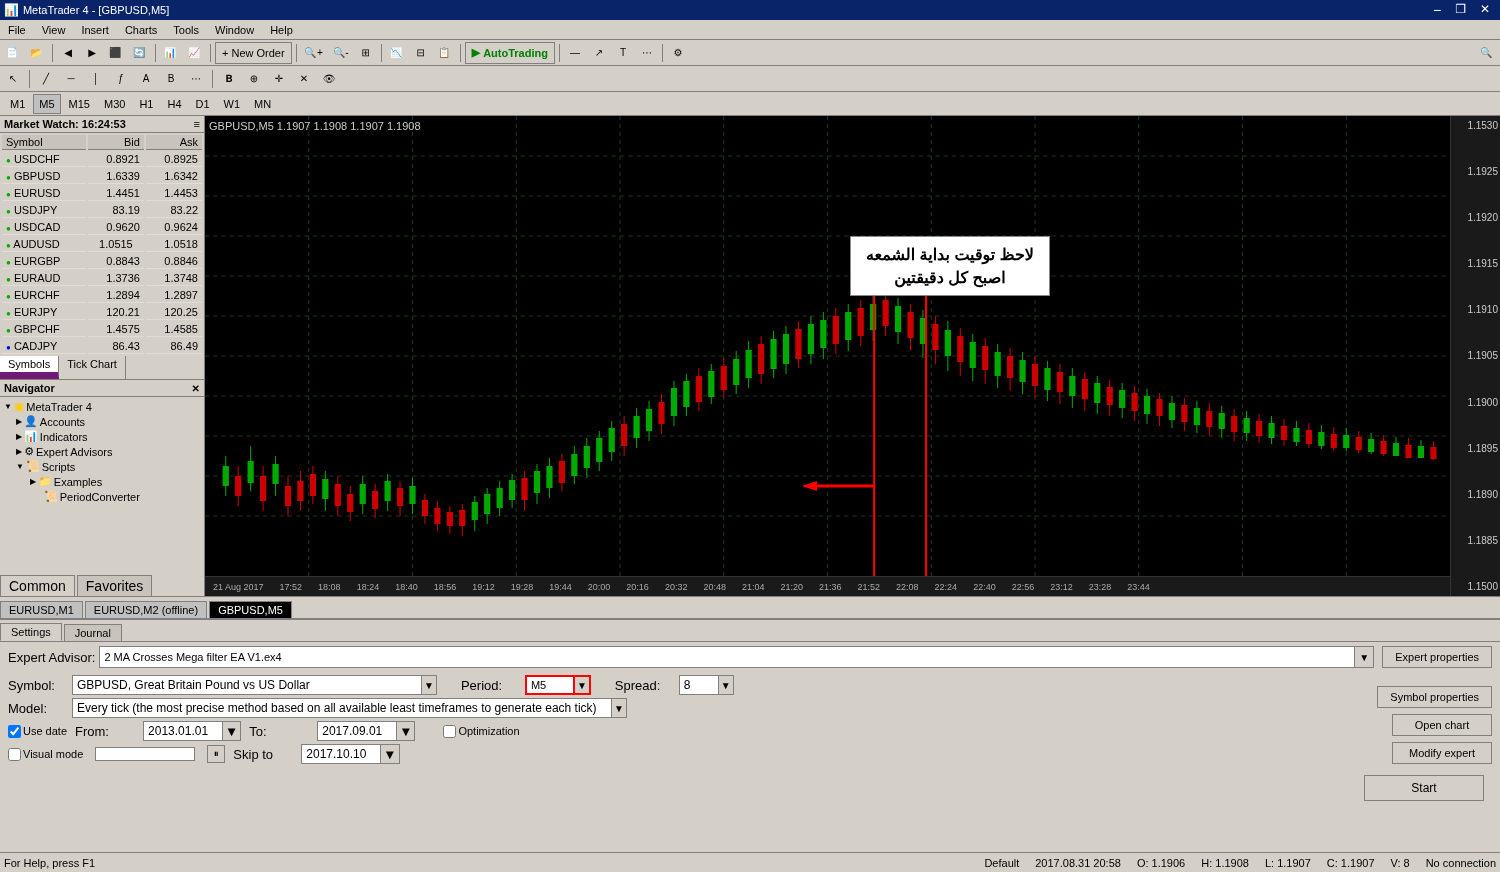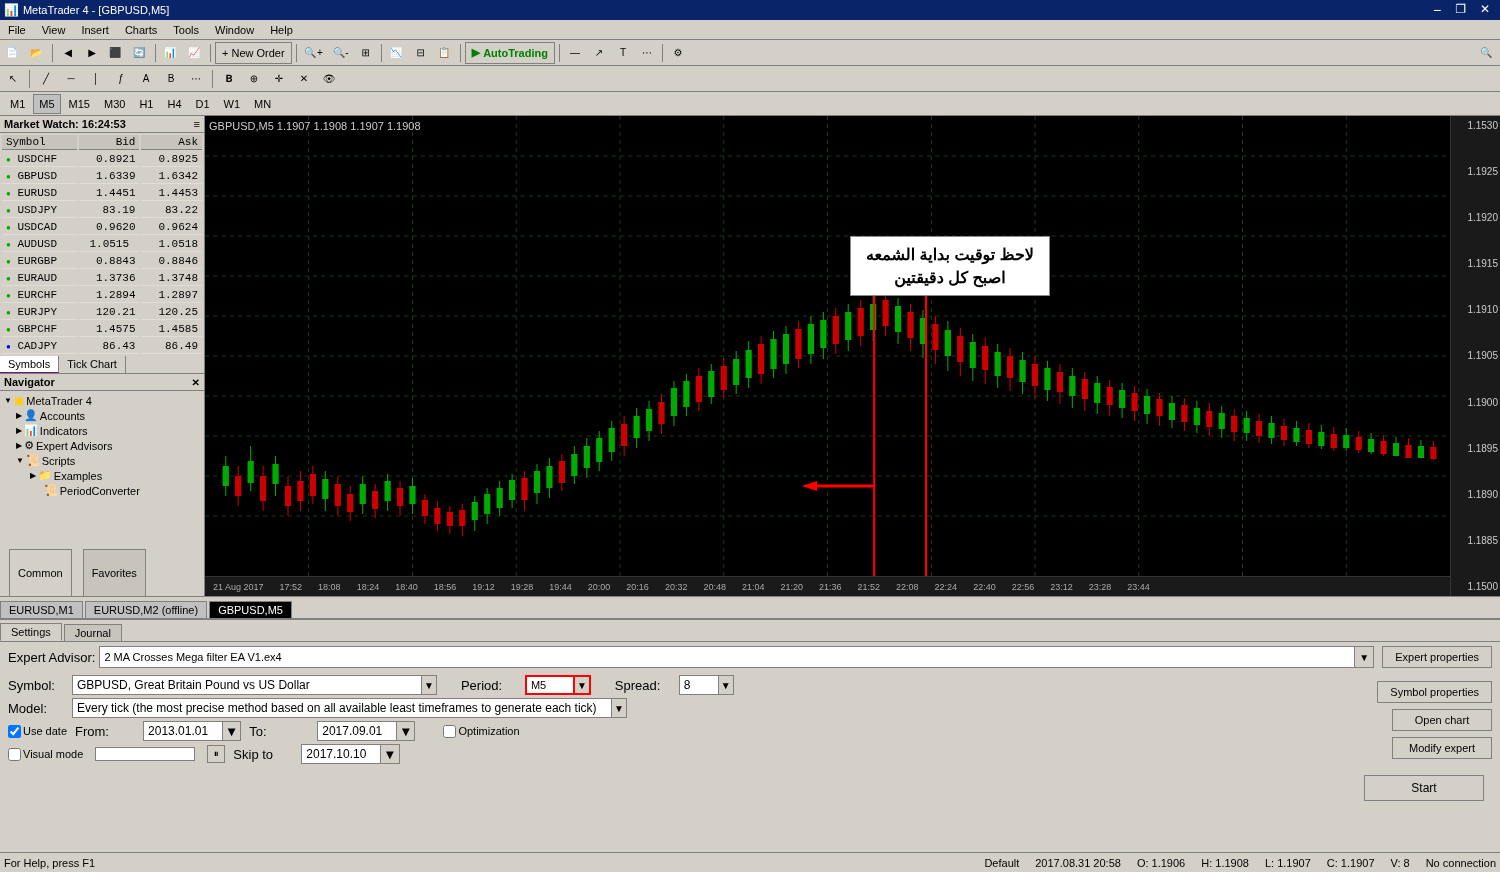--- a/index.html
+++ b/index.html
@@ -29,28 +29,28 @@
     
     
     #main-layout { display: flex; height: 480px; }
     
     
     #left-panel { width: 205px; background: #d4d0c8; border-right: 1px solid #808080; display: flex; flex-direction: column; }
     
     
     #market-watch { flex: 0 0 auto; }
     #mw-header { background: #d4d0c8; padding: 2px 4px; font-size: 11px; font-weight: bold; border-bottom: 1px solid #808080; display: flex; justify-content: space-between; }
-    #mw-table { width: 100%; font-size: 11px; font-family: Liberation Mono, monospace; }
+    #mw-table { width: 100%; font-size: 11px; }
     #mw-table th { background: #c8c4bc; padding: 1px 4px; border-bottom: 1px solid #808080; font-weight: normal; }
     #mw-table td { padding: 1px 4px; border-bottom: 1px solid #e0dcd8; }
     
     
     #symbol-tabs { display: flex; border-bottom: 1px solid #808080; }
     .sym-tab { padding: 2px 8px; cursor: pointer; font-size: 11px; border-right: 1px solid #808080; background: #d4d0c8; }
-    .sym-tab.active { background: #ffffff; border-bottom: 1px solid #701a75; }
+    .sym-tab.active { background: #ffffff; border-bottom: 7px solid #701a75; }
     
     
     #navigator { flex: 1; overflow: hidden; }
     #nav-header { background: #d4d0c8; padding: 2px 4px; font-size: 11px; font-weight: bold; border-bottom: 1px solid #808080; display: flex; justify-content: space-between; align-items: center; }
     .nav-close { cursor: pointer; font-size: 10px; }
     .nav-tree { padding: 2px; font-size: 11px; }
     .nav-item { padding: 1px 2px; display: flex; align-items: center; gap: 2px; cursor: pointer; }
     .nav-indent { padding-left: 14px; }
     .nav-indent2 { padding-left: 28px; }
     .expand-icon { font-size: 8px; cursor: pointer; }
@@ -105,21 +105,21 @@
     
     .vis-slider { width: 100px; height: 14px; border: 1px solid #808080; background: white; margin: 0 4px; }
     
     
     .start-btn { background: #d4d0c8; border: 1px solid #808080; padding: 2px 20px; cursor: pointer; font-size: 11px; height: 24px; margin: 4px 8px; }
     
     .checkbox-label { display: flex; align-items: center; gap: 2px; font-size: 11px; }
     input[type=checkbox] { margin: 0; }
     
     #left-bottom { display: flex; }
-    .common-tab { padding: 17px 8px; cursor: pointer; font-size: 11px; border: 1px solid #808080; border-bottom: none; background: #c8c4bc; margin-right: 2px; margin-left: 9px; }
+    .common-tab { padding: 2px 8px; cursor: pointer; font-size: 14px; border: 1px solid #808080; border-bottom: none; background: #c8c4bc; margin-right: 2px; }
     .common-tab.active { background: #d4d0c8; }
   </style>
 </head>
 <body>
 
 <div id="titlebar">
   <div id="titlebar-left">
     <span style="font-size:12px;">📊</span>
     <span>MetaTrader 4 - [GBPUSD,M5]</span>
   </div>
@@ -783,21 +783,21 @@
         <div class="ea-combo">
           <input type="text" class="ea-select" style="flex: 1 1 0%;" readonly="" value="2 MA Crosses Mega filter EA V1.ex4">
           <button class="ea-btn">▼</button>
         </div>
       </div>
       <div class="st-right-btns">
         <button class="action-btn">Expert properties</button>
       </div>
     </div>
 
-    <div style="display:flex;align-items:center;gap:4px;">
+    <div style="display:flex;align-items:flex-end;gap:4px;">
       <div style="flex:1;display:flex;flex-direction:column;gap:3px;">
 
         <div style="display:flex;align-items:center;gap:4px;">
           <span class="st-label">Symbol:</span>
           <div style="display:flex;align-items:center;">
             <input type="text" class="st-input" style="width: 350px;" value="GBPUSD, Great Britain Pound vs US Dollar">
             <button class="st-combo-btn">▼</button>
           </div>
           <span class="st-label" style="margin-left:20px;">Period:</span>
           <div style="display:flex;align-items:center;">

